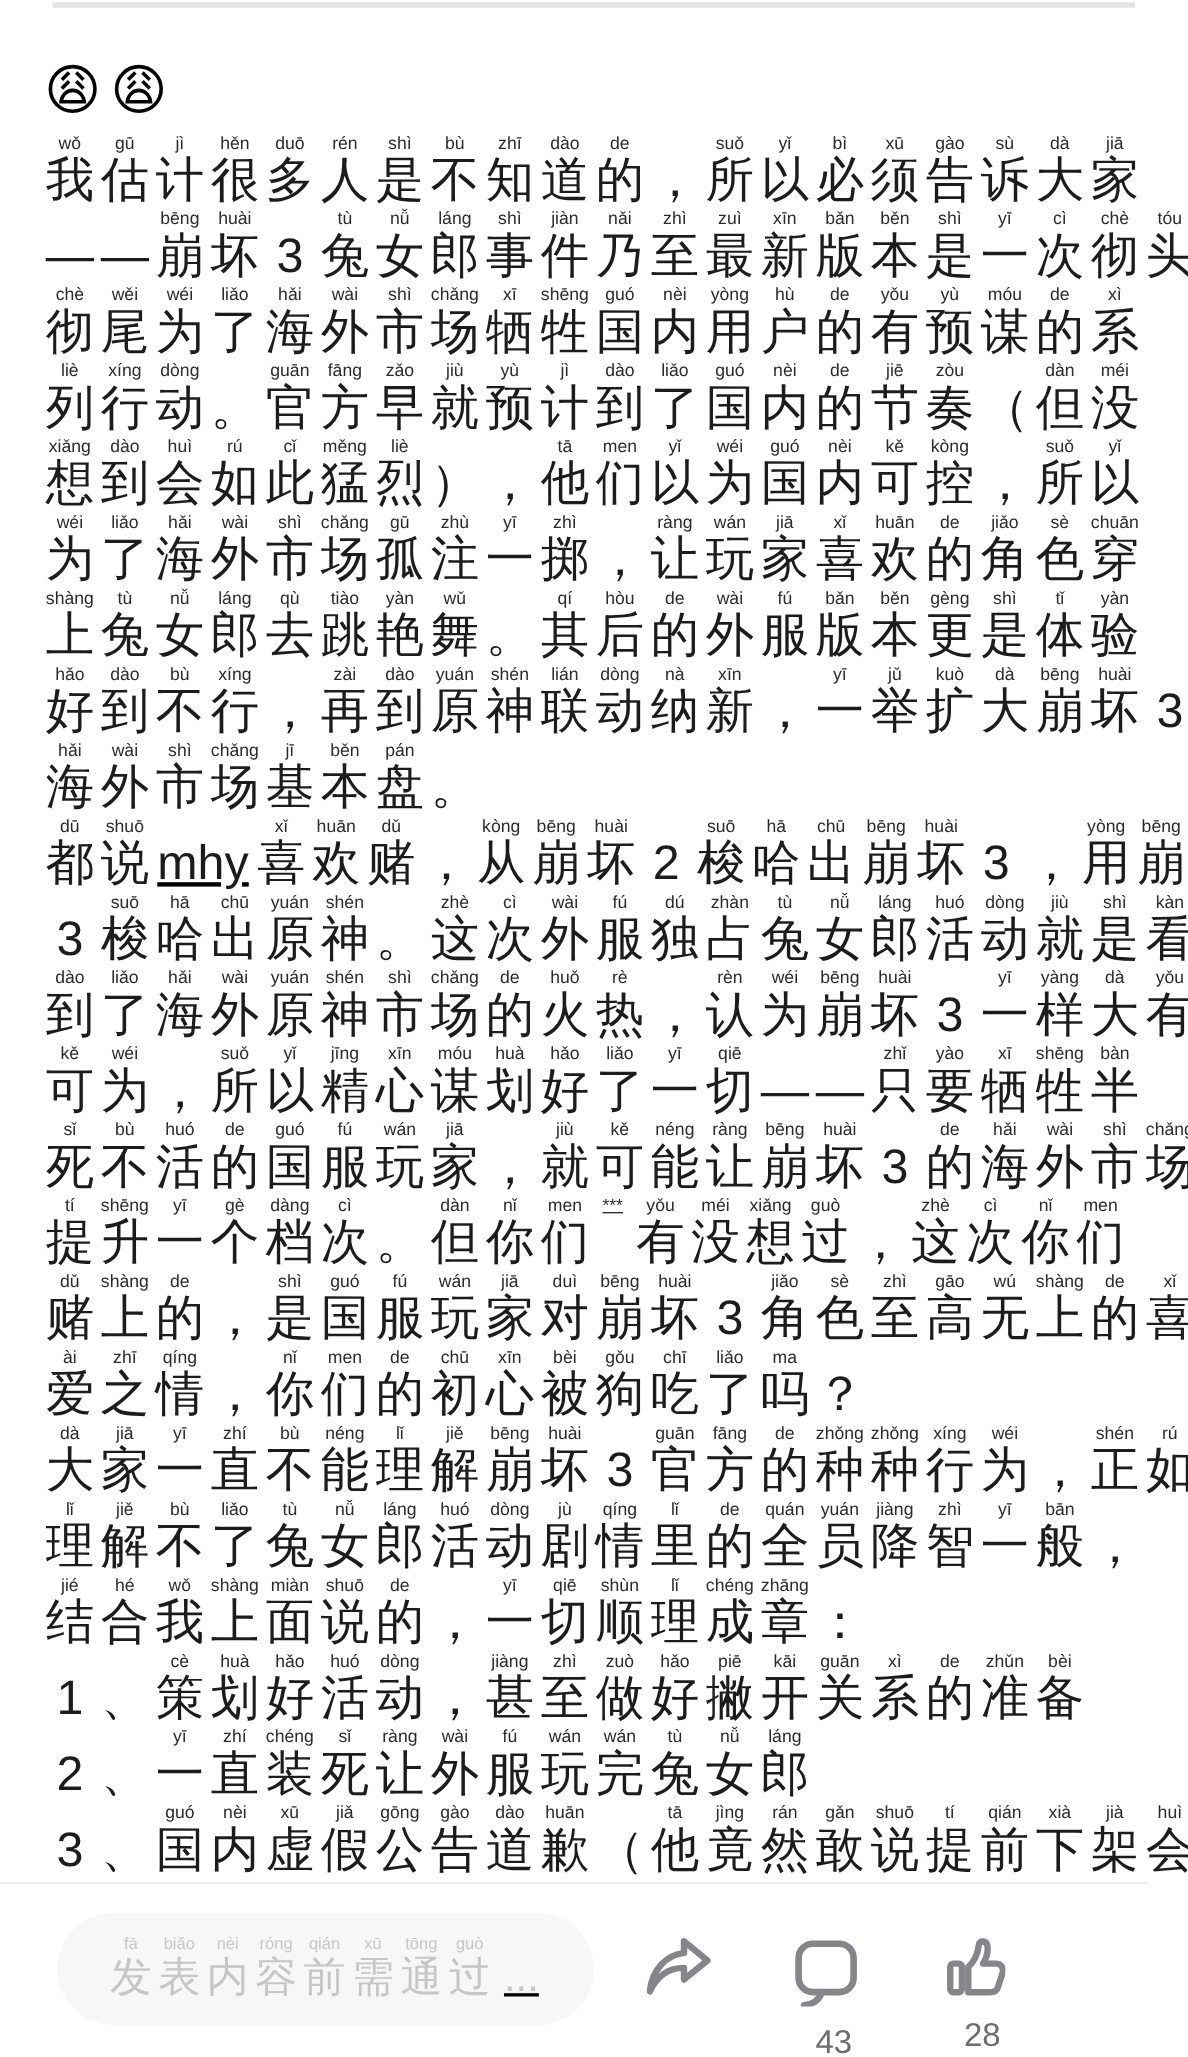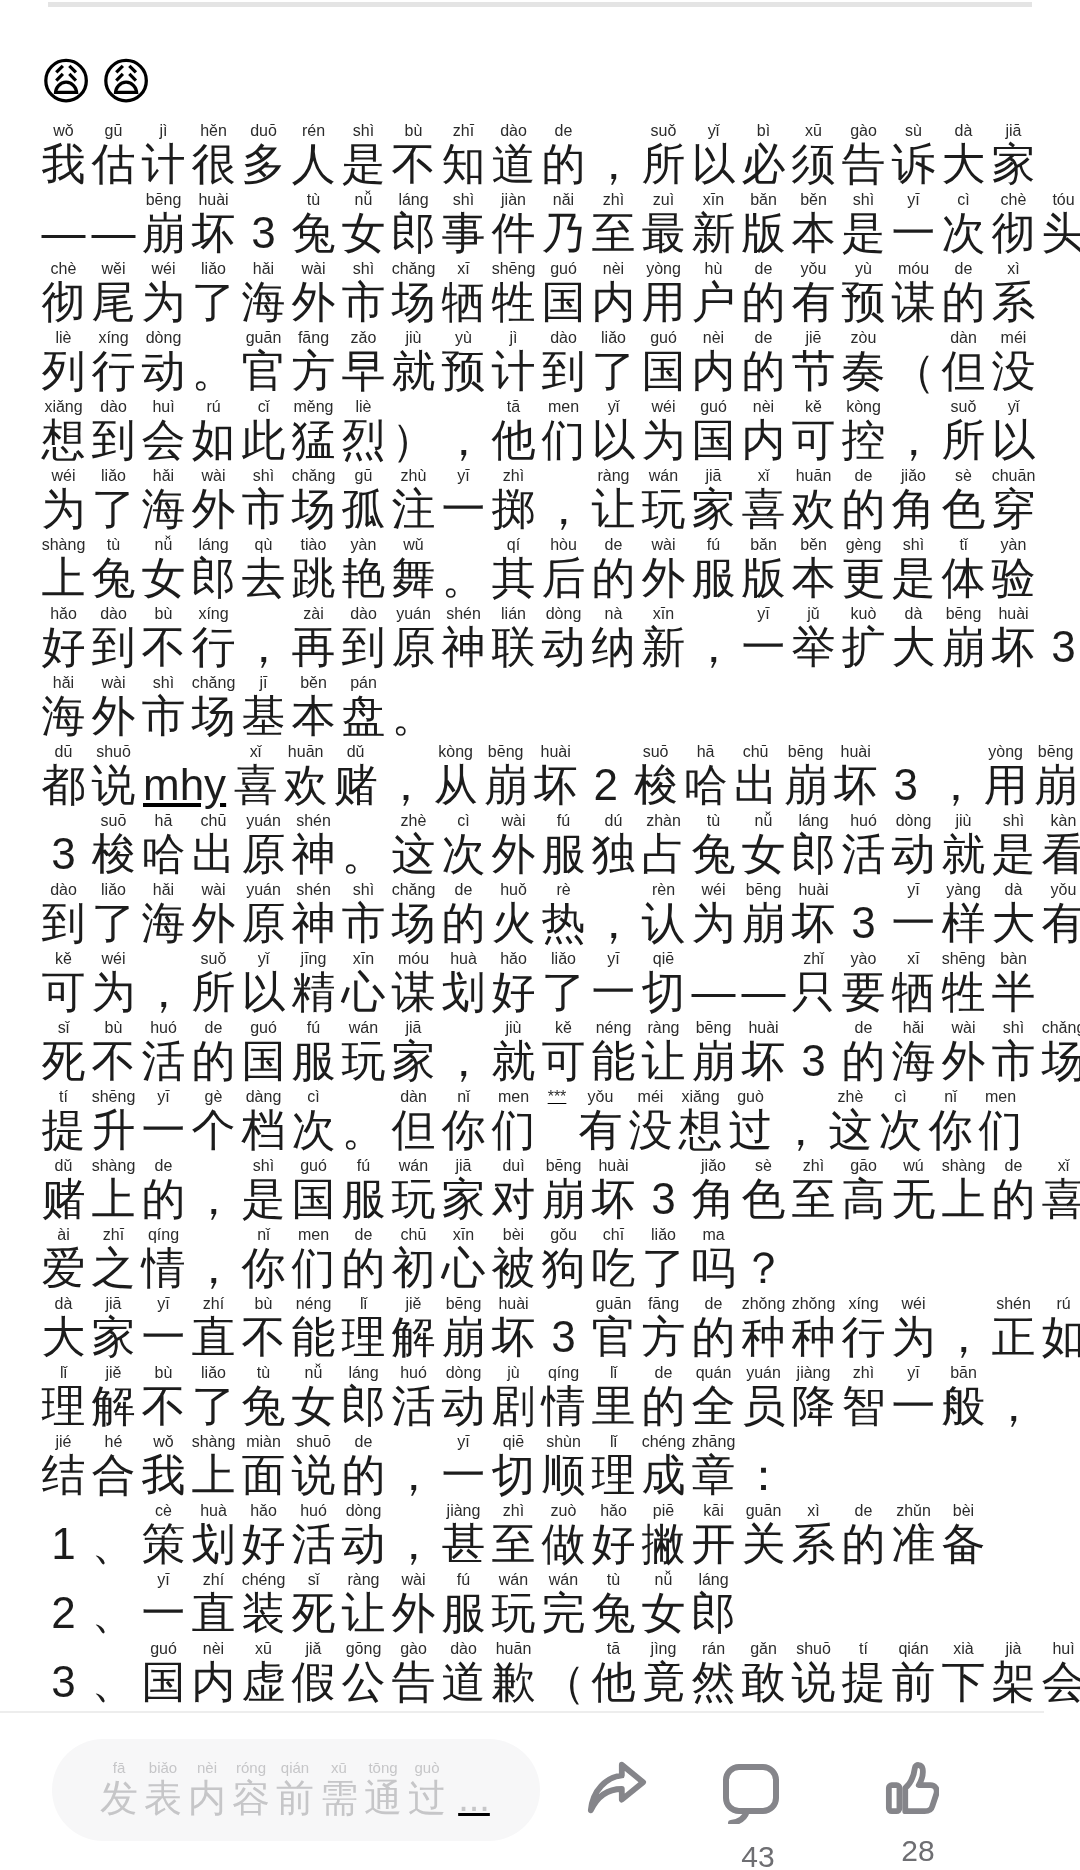--- a/index.html
+++ b/index.html
@@ -21,21 +21,21 @@
     display:flex;align-items:center;padding-left:46px;box-sizing:border-box;
   }
   .comment-input .tline{margin-bottom:0;gap:2px;}
   .comment-input .cell{width:42px;}
   .comment-input .py{color:#c6c6c8;font-size:15px;height:16px;line-height:16px;}
   .comment-input .hz{color:#c6c6c8;font-size:38px;height:44px;line-height:44px;}
   .action{position:absolute;display:flex;align-items:center;flex-direction:column;}
   .action .count{font-size:30px;color:#6e6e72;margin-left:12px;margin-top:16px;}
   .share-button{left:585px;top:1758px;}
   .comment-button{left:722px;top:1762px;}
-  .like-button{left:885px;top:1760px;justify-content:flex-end;}
+  .like-button{left:860px;top:1760px;justify-content:flex-end;}
   svg{display:block;}
 </style>
 </head>
 <body>
 
 <div class="progress-track"></div>
 
 <div class="content">
   <div class="emoji-row">😩😩</div>
   <div>

